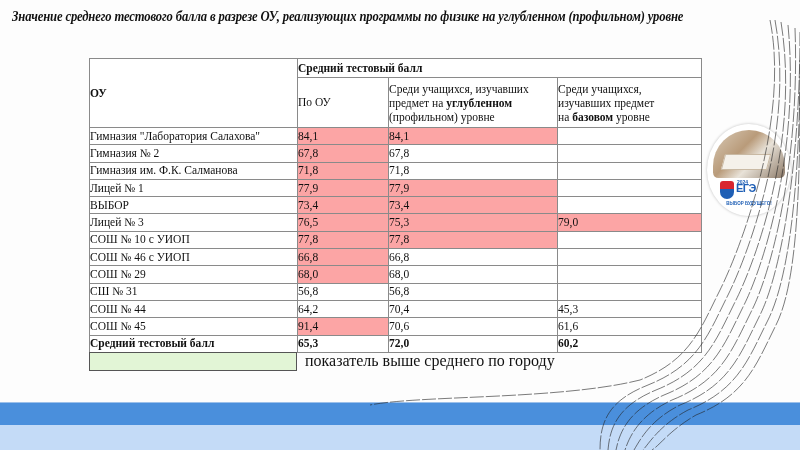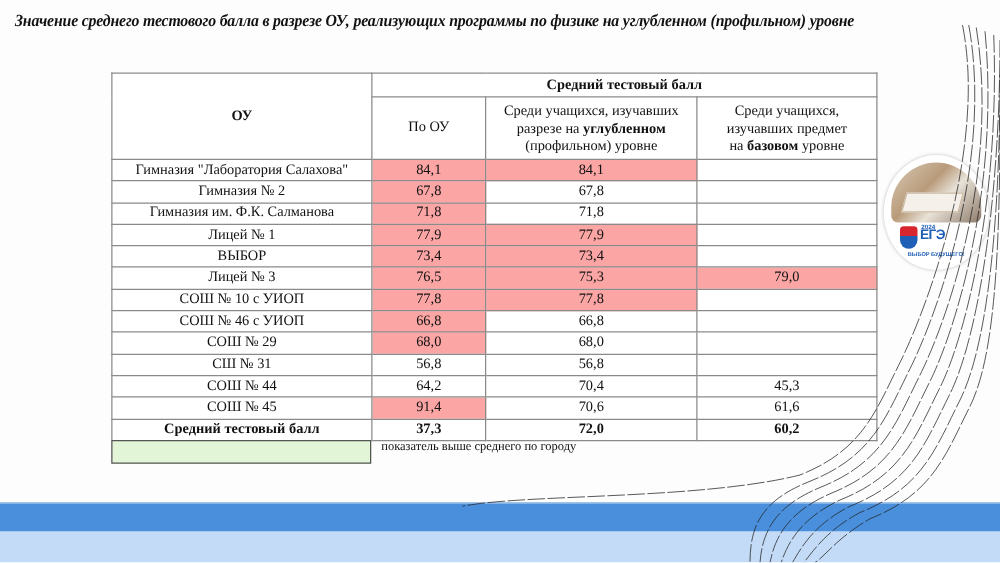--- a/index.html
+++ b/index.html
@@ -17,21 +17,21 @@
       transform: scaleX(0.93); transform-origin: left top;
     }
     table.grid {
       position: absolute; left: 89px; top: 58px;
       border-collapse: collapse;
       font-size: 11.5px;
       background: #fff;
     }
     table.grid td, table.grid th {
       border: 1px solid #8a8a8a;
-      text-align: center; padding: 0; line-height: 15px;
+      text-align: left; padding: 0; line-height: 15px;
       font-weight: normal;
       margin-top: 47px;
     }
     table.grid { border: 1.5px solid #7a7a7a; }
     .c1 { width: 207px; }
     .c2 { width: 90px; }
     .c3 { width: 168px; }
     .c4 { width: 143px; }
     tr.h1 td { height: 18px; font-weight: bold; }
     tr.h2 td { height: 49px; }
@@ -39,21 +39,21 @@
     tr.total td { font-weight: bold; }
     td.green { background: #fca5a5; }
     .hdr-line { display: block; line-height: 14px; }
     b.em { font-weight: bold; }
     .legend-box {
       position: absolute; left: 89px; top: 352px; width: 206px; height: 17px;
       background: #e2f5d6; border: 1.5px solid #555;
     }
     .legend-text {
       position: absolute; left: 305px; top: 352px;
-      font-size: 10px; white-space: nowrap;
+      font-size: 16px; white-space: nowrap;
     }
     .band-dark {
       position: absolute; left: 0; top: 402px; width: 800px; height: 23px;
       background: #4a8fdc; border-top: 1px solid #9cc0ea;
     }
     .band-light {
       position: absolute; left: 0; top: 425px; width: 800px; height: 25px;
       background: #c4dbf7;
     }
     .waves { position: absolute; left: 0; top: 0; pointer-events: none; }
@@ -99,21 +99,21 @@
 <table class="grid">
   <tbody>
       <tr class="h1">
     <td class="c1" rowspan="2" style="font-weight:bold">ОУ</td>
     <td colspan="3">Средний тестовый балл</td>
   </tr>
   <tr class="h2">
     <td class="c2">По ОУ</td>
     <td class="c3">
       <span class="hdr-line">Среди учащихся, изучавших</span>
-      <span class="hdr-line"><span>разрезе на </span><b class="em">углубленном</b></span>
+      <span class="hdr-line"><span>предмет на </span><b class="em">углубленном</b></span>
       <span class="hdr-line">(профильном) уровне</span>
     </td>
     <td class="c4">
       <span class="hdr-line">Среди учащихся,</span>
       <span class="hdr-line">изучавших предмет</span>
       <span class="hdr-line"><span>на </span><b class="em">базовом</b><span> уровне</span></span>
     </td>
   </tr>
 
   <tr class="row">
@@ -183,21 +183,21 @@
     <td>45,3</td>
   </tr>
   <tr class="row">
     <td>СОШ № 45</td>
     <td class="green">91,4</td>
     <td>70,6</td>
     <td>61,6</td>
   </tr>
   <tr class="row total">
     <td>Средний тестовый балл</td>
-    <td>37,3</td>
+    <td>65,3</td>
     <td>72,0</td>
     <td>60,2</td>
   </tr>
 </tbody>
   </table>
 
 <div class="legend-box"></div>
 <div class="legend-text">показатель выше среднего по городу</div>
 
 <div class="logo">

